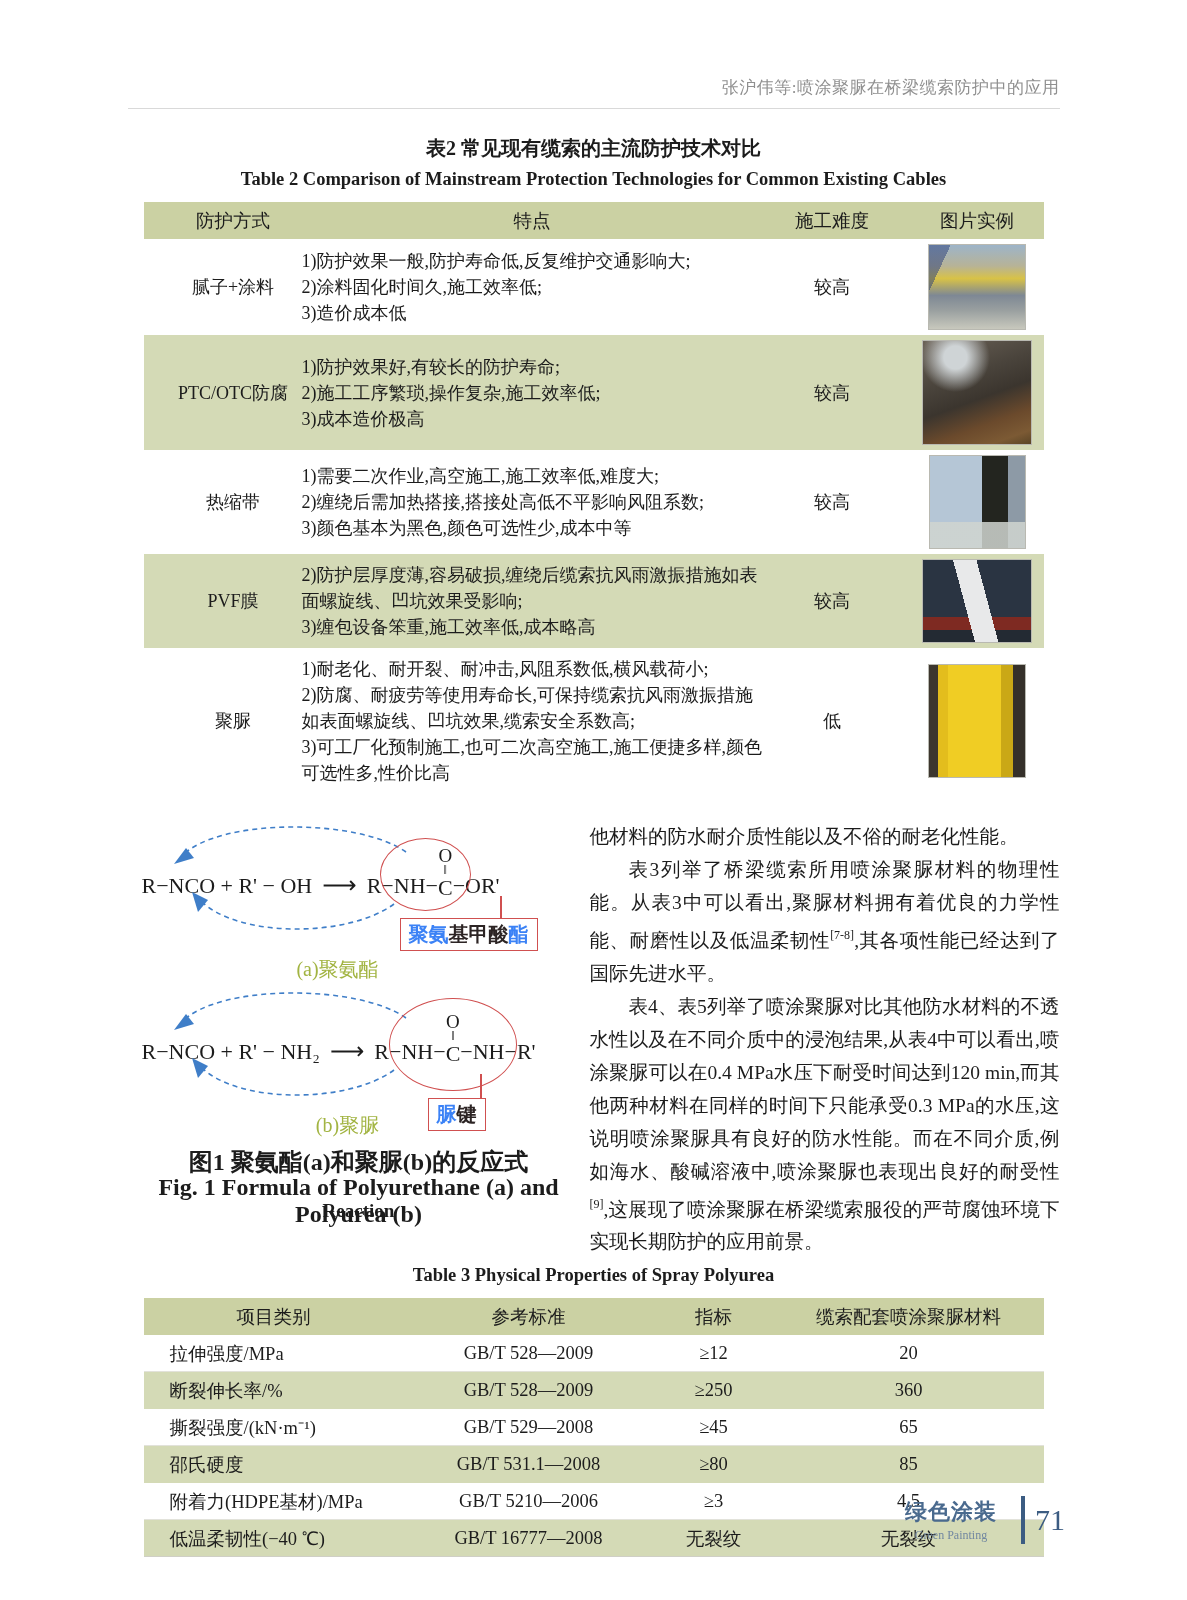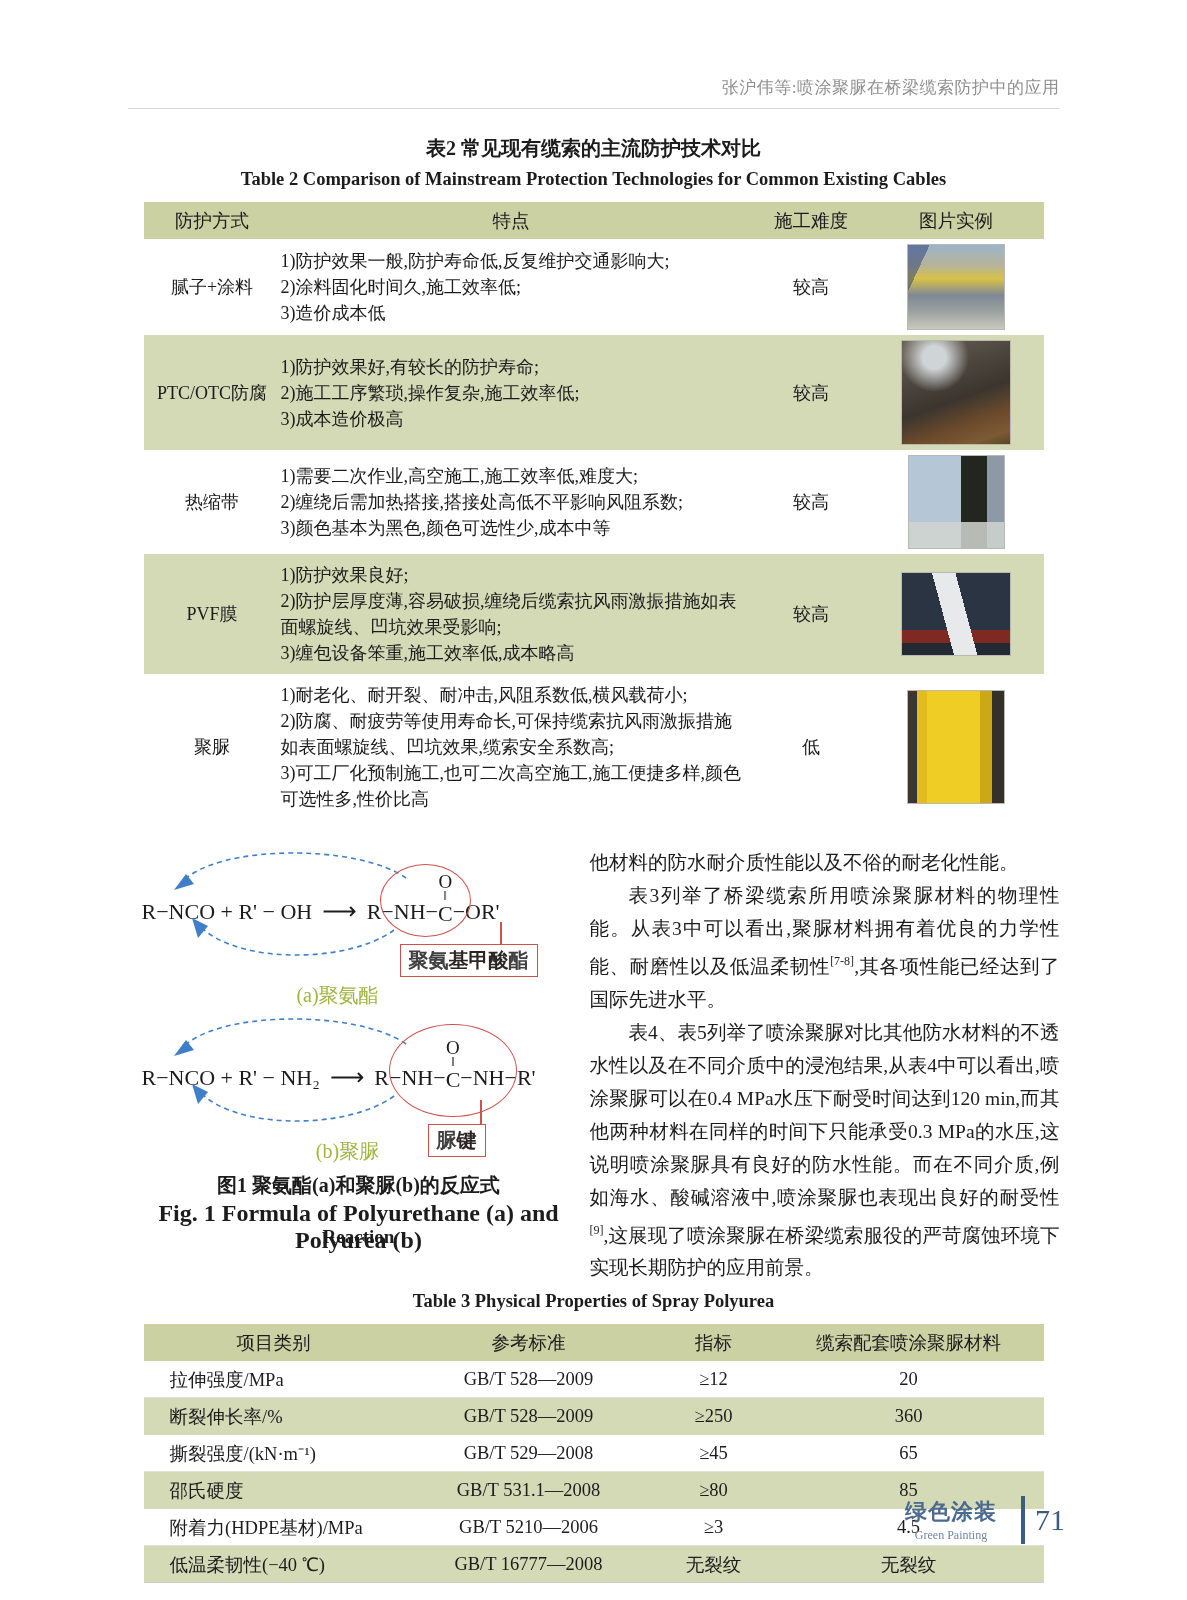--- a/index.html
+++ b/index.html
@@ -17,21 +17,21 @@
 
   
   .tbl-title-cn { text-align:center; font-weight:bold; font-size:20px; margin-top:26px; }
   .tbl-title-en { text-align:center; font-weight:bold; font-size:18.5px; margin-top:7px; margin-bottom:12px; }
 
   
   .t2 { width:900px; margin:0 auto; font-size:18px; }
   .t2head { display:flex; background:#cbd1a3; align-items:center; height:37px; font-size:18.5px; }
   .t2row { display:flex; align-items:center; }
   .t2row.stripe { background:#d4dab6; }
-  .c-method { width:125px; padding-left:12px; text-align:center; flex-shrink:0; }
+  .c-method { width:125px; padding-left:12px; text-align:center; flex-shrink:0;margin-left:21px; }
   .t2head .c-method { text-align:center; }
   .c-feat { width:485px; flex-shrink:0; padding:8px 4px 8px 12px; line-height:26px; }
   .t2head .c-feat { text-align:center; padding:0; line-height:normal; }
   .c-diff { width:115px; text-align:center; flex-shrink:0; }
   .c-img  { width:175px; flex-shrink:0; display:flex; justify-content:center; padding:5px 0; }
 
   .photo { border:1px solid #b9b9b1; }
   .p1 { width:98px; height:86px;
         background: linear-gradient(115deg, rgba(40,60,120,.5) 0 16%, rgba(0,0,0,0) 16%),
         linear-gradient(180deg,#9db4c9 0%,#b7b397 25%,#d8c247 40%,#7e8894 60%,#9aa0a0 78%,#c8c8bd 100%); }
@@ -73,28 +73,28 @@
   .dash { fill:none; stroke:#3f7ec8; stroke-width:1.6; stroke-dasharray:5 4; }
   .ah { fill:#3f7ec8; }
 
   .tagline { position:absolute; width:2px; background:#d05050; }
   .tagline-a { left:372px; top:80px; height:22px; }
   .tagline-b { left:352px; top:258px; height:24px; }
   .tagbox { position:absolute; border:1.6px solid #d05050; padding:2px 8px;
             font-weight:bold; font-size:20px; white-space:nowrap; background:#fff; }
   .tag-a { left:272px; top:102px; }
   .tag-b { left:300px; top:282px; }
-  .tagbox .red { color:#404040; }
+  .tagbox .red { color:#3b82f6; }
   .tagbox .blk { color:#2c2424; }
 
   .sublabel { position:absolute; width:200px; text-align:center; color:#a2b442; font-size:20px; }
   .lab-a { left:110px; top:140px; }
   .lab-b { left:120px; top:296px; }
 
-  .fig-cap-cn { position:absolute; left:0; right:0; top:330px; text-align:center; font-weight:bold; font-size:20px; }
+  .fig-cap-cn { position:absolute; left:0; right:0; top:330px; text-align:center; font-weight:bold; font-size:24px; }
   .fig-cap-en { position:absolute; left:0; right:0; top:358px; text-align:center; font-weight:bold; font-size:24px; }
   .fig-cap-en2 { position:absolute; left:0; right:0; top:384px; text-align:center; font-weight:bold; font-size:19px; }
 
   
   .t3 { width:900px; margin:0 auto; font-size:18.5px; }
   .t3head { display:flex; background:#cbd1a3; align-items:center; height:37px; }
   .t3row { display:flex; align-items:center; height:37px; border-bottom:1px solid #e2e2da; }
   .t3row.stripe { background:#d4dab6; border-bottom:none; }
   .t3row:last-child { border-bottom:1px solid #cfcfc6; }
   .c3-1 { width:260px; padding-left:26px; flex-shrink:0; }
@@ -166,21 +166,20 @@
         </div>
         <div class="c-diff">较高</div>
         <div class="c-img">
             <div class="photo p3"></div>
           </div>
       </div>
 
       <div class="t2row stripe">
         <div class="c-method">PVF膜</div>
         <div class="c-feat">
-          <div>1)防护效果良好;</div>
           <div>2)防护层厚度薄,容易破损,缠绕后缆索抗风雨激振措施如表面螺旋线、凹坑效果受影响;</div>
           <div>3)缠包设备笨重,施工效率低,成本略高</div>
         </div>
         <div class="c-diff">较高</div>
         <div class="c-img">
             <div class="photo p4"></div>
           </div>
       </div>
 
       <div class="t2row">

